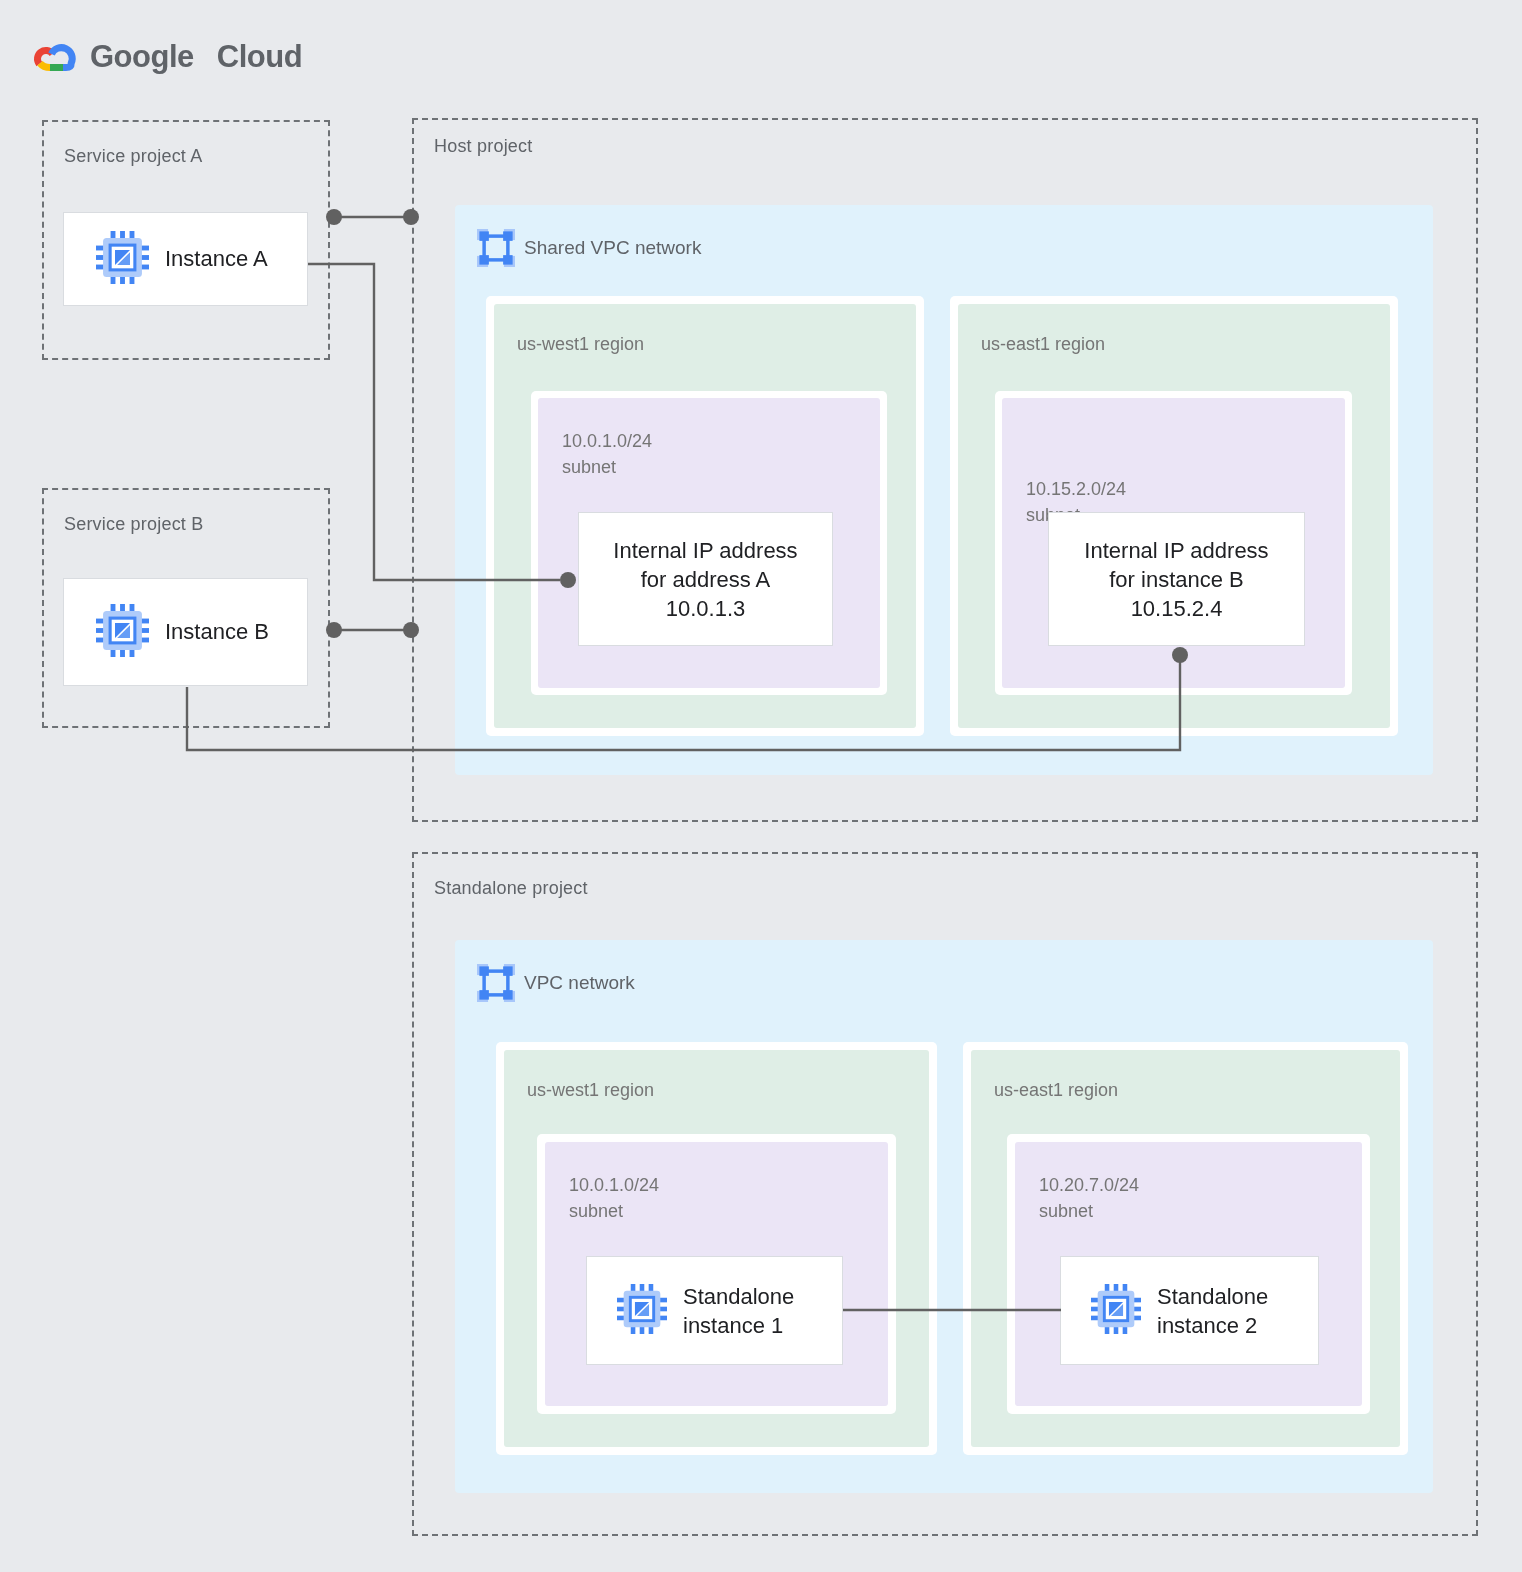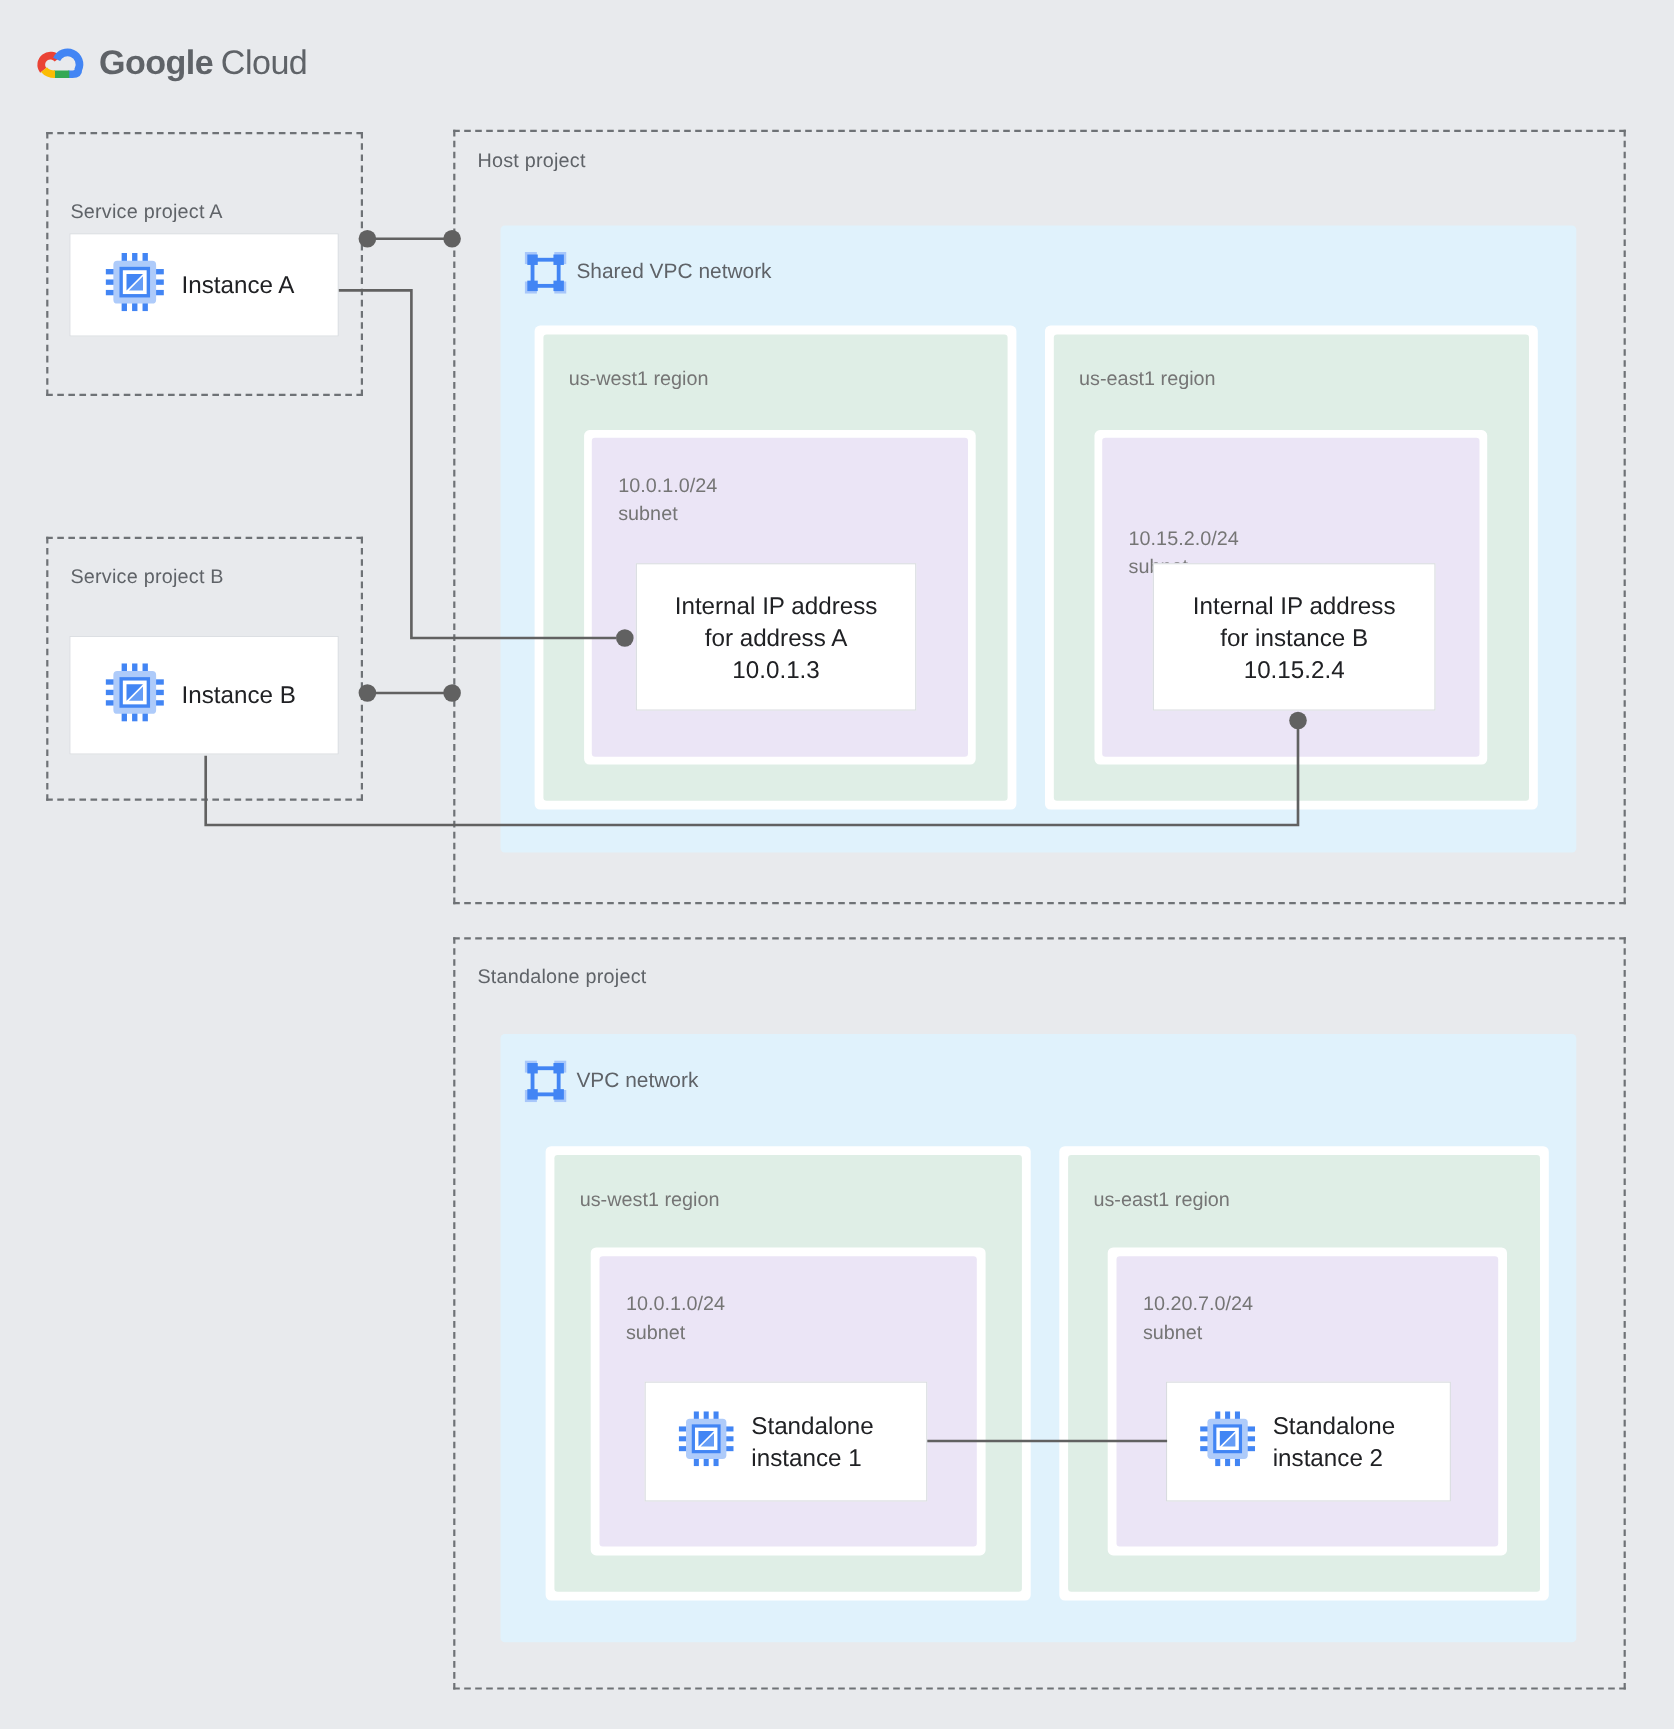--- a/index.html
+++ b/index.html
@@ -59,41 +59,41 @@
   .ip-card{
     display:flex;flex-direction:column;justify-content:center;align-items:center;
     text-align:center;
   }
   .ip-line{font-size:22px;color:#202124;line-height:29px;white-space:nowrap;}
   .logo{
     position:absolute;left:30px;top:38px;display:flex;align-items:center;gap:10px;
   }
   .logo-text{font-size:31px;color:#5f6368;white-space:nowrap;letter-spacing:-0.5px;}
   .logo-text .w1{font-weight:600;margin-right:7px;}
-  .logo-text .w2{font-weight:400;}
+  .logo-text .w2{font-weight:700;margin-left:16px;}
   #connector-layer{position:absolute;left:0;top:0;z-index:40;pointer-events:none;}
   .z10{z-index:10;}
 </style>
 </head>
 <body>
 
 <div class="logo">
   <span style="display:inline-block;width:50px;height:38px;">
     <svg width="50" height="38" viewBox="0 0 100 74">
       <path d="M 18.5 51 A 16.5 16.5 0 0 1 45 30.5" fill="none" stroke="#ea4335" stroke-width="14"></path>
       <path d="M 43 31 A 19.5 19.5 0 0 1 82.5 49 Q 82.5 58 72 58 L 64 58" fill="none" stroke="#4285f4" stroke-width="14"></path>
       <path d="M 66 58 L 38 58" fill="none" stroke="#34a853" stroke-width="14"></path>
       <path d="M 40 58 Q 27 58 20 49.5" fill="none" stroke="#fbbc04" stroke-width="14"></path>
     </svg>
   </span>
   <span class="logo-text"><span class="w1">Google</span><span class="w2">Cloud</span></span>
 </div>
 
 <div class="dashed-box" style="left:42px;top:120px;width:288px;height:240px;"></div>
-<div class="proj-label" style="left:64px;top:146px;margin-top:36px;">Service project A</div>
+<div class="proj-label" style="left:64px;top:146px;">Service project A</div>
 
 <div class="card instance-card z10" style="left:63px;top:212px;width:245px;height:94px;padding-left:32px;gap:16px;">
   <span class="chip">
     <svg width="53" height="53" viewBox="0 0 24 24">
       <g fill="#4285f4">
         <rect x="6.6" y="0" width="2.2" height="4"></rect>
           <rect x="10.9" y="0" width="2.2" height="4"></rect>
           <rect x="15.2" y="0" width="2.2" height="4"></rect>
         <rect x="6.6" y="20" width="2.2" height="4"></rect>
           <rect x="10.9" y="20" width="2.2" height="4"></rect>

